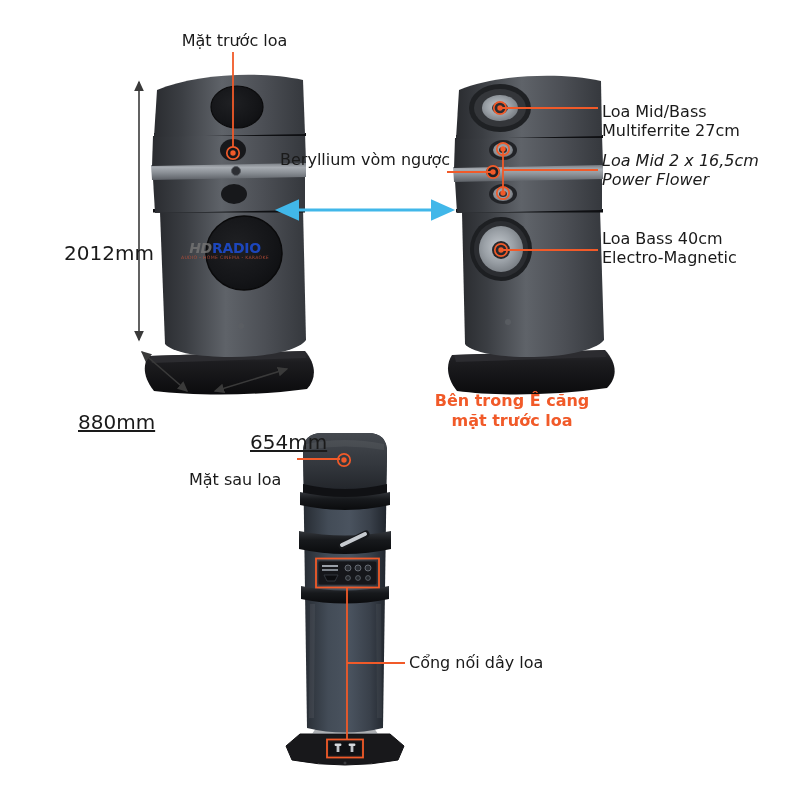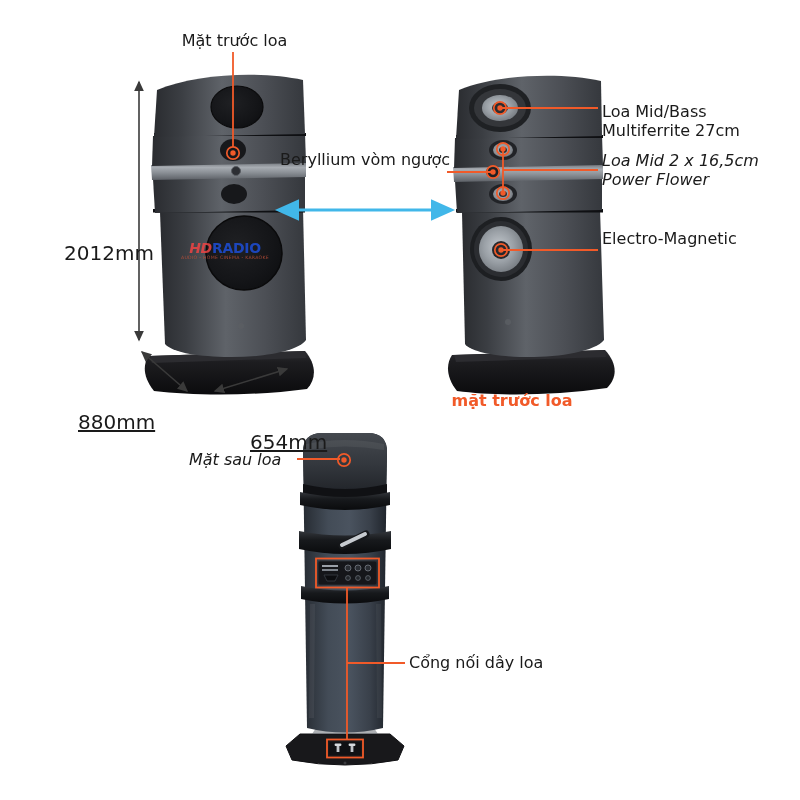--- a/index.html
+++ b/index.html
@@ -6,21 +6,21 @@
   .canvas{position:relative;width:800px;height:800px;background:#fff;overflow:hidden;
           font-family:"DejaVu Sans","Liberation Sans",sans-serif;color:#1a1a1a;}
   .canvas > svg{position:absolute;left:0;top:0;}
   .lbl{position:absolute;font-size:16px;line-height:19px;white-space:nowrap;}
   .lbl span{display:block;}
   .center{text-align:center;}
   .orange-note{color:#F15A29;font-weight:bold;font-size:16px;line-height:20px;}
   .dimtxt{font-size:20px;margin-top:48px;}
   .watermark{position:absolute;left:181px;top:241px;opacity:.85;line-height:14px;text-align:center;}
   .watermark .wm-main{font-weight:bold;font-size:14px;letter-spacing:-.3px;}
-  .wm-hd{color:#ef4444;font-style:italic;}
+  .wm-hd{color:#737373;font-style:italic;}
   .wm-radio{color:#1d4ed8;}
   .wm-tag{display:block;font-size:4.6px;line-height:6px;color:#bf4f38;letter-spacing:.3px;}
 </style>
 </head>
 <body>
 
 <div class="canvas">
 
 <svg width="800" height="800" viewBox="0 0 800 800">
   <defs>
@@ -271,28 +271,30 @@
 
 <div class="lbl" style="left:602px;top:102px;">
   <span>Loa Mid/Bass</span>
   <span>Multiferrite 27cm</span>
 </div>
 <div class="lbl" style="left:602px;top:151px;font-style:italic;">
   <span>Loa Mid 2 x 16,5cm</span>
   <span>Power Flower</span>
 </div>
 <div class="lbl" style="left:602px;top:229px;">
+  <span>Loa Bass 40cm</span>
   <span>Electro-Magnetic</span>
 </div>
 
 <div class="lbl center orange-note" style="left:432px;top:391px;width:160px;">
+  <span>Bên trong Ê căng</span>
   <span>mặt trước loa</span>
 </div>
 
-<div class="lbl" style="left:189px;top:450px;font-style:italic;">
+<div class="lbl" style="left:189px;top:470px;">
   <span>Mặt sau loa</span>
 </div>
 <div class="lbl" style="left:409px;top:653px;">
   <span>Cổng nối dây loa</span>
 </div>
 
 <div class="watermark">
   <span class="wm-main"><span class="wm-hd">HD</span><span class="wm-radio">RADIO</span></span>
   <span class="wm-tag">AUDIO - HOME CINEMA - KARAOKE</span>
 </div>

